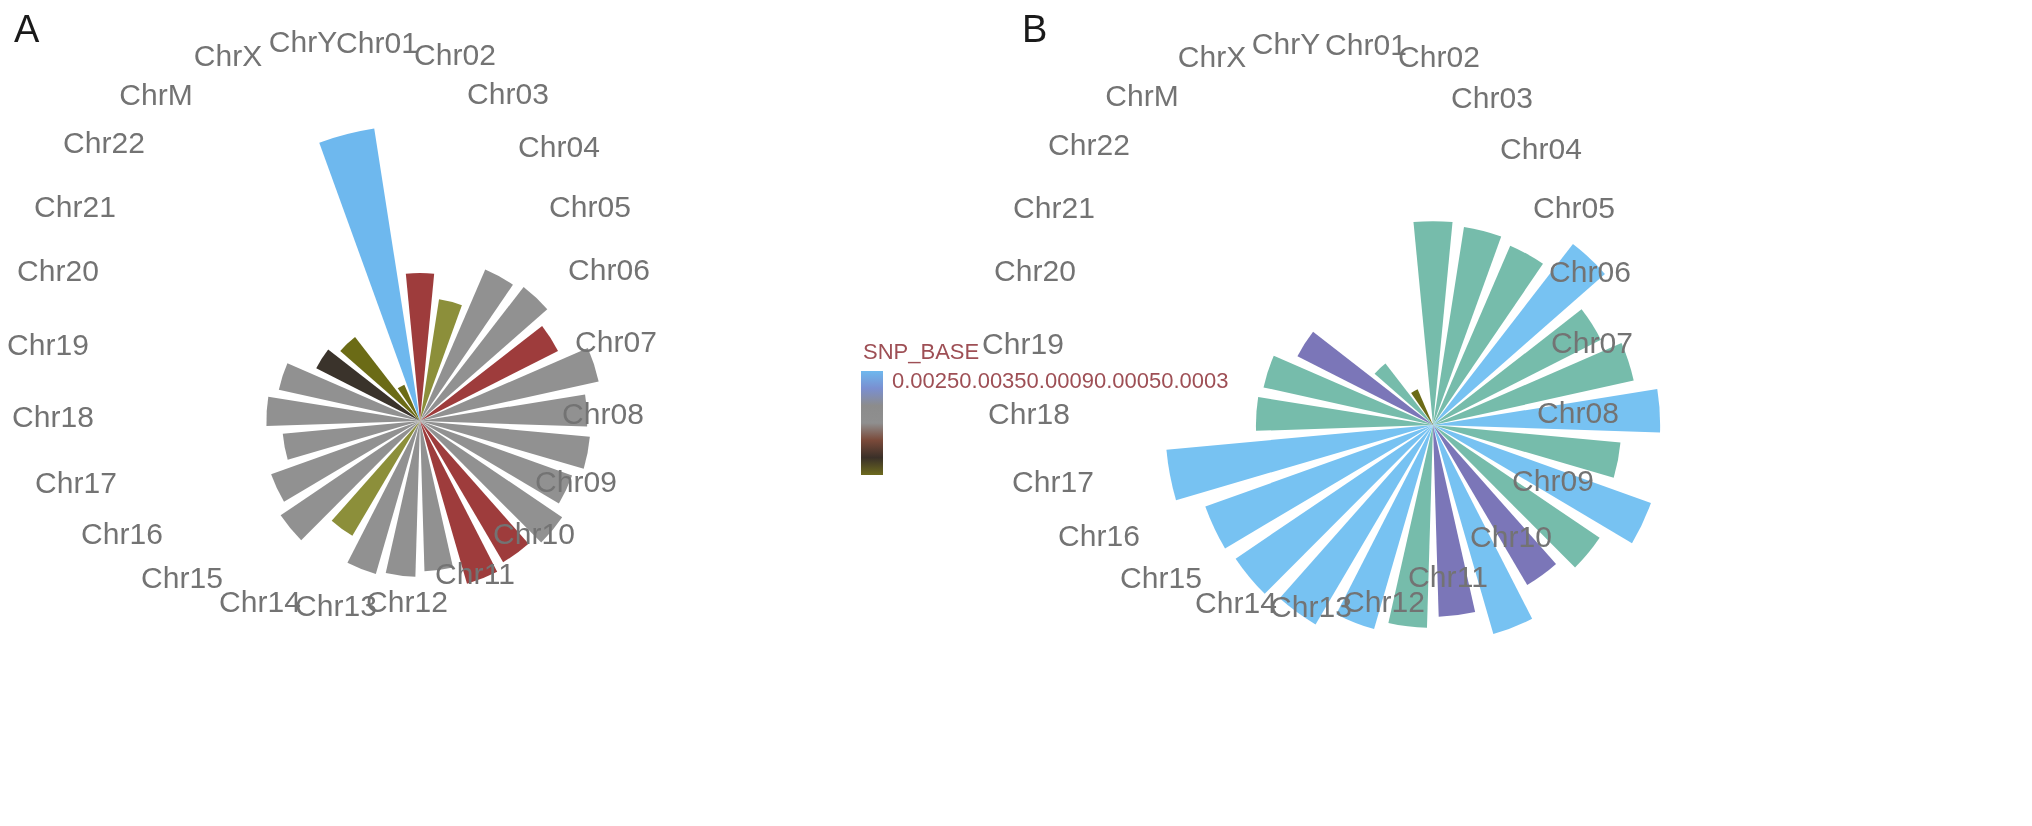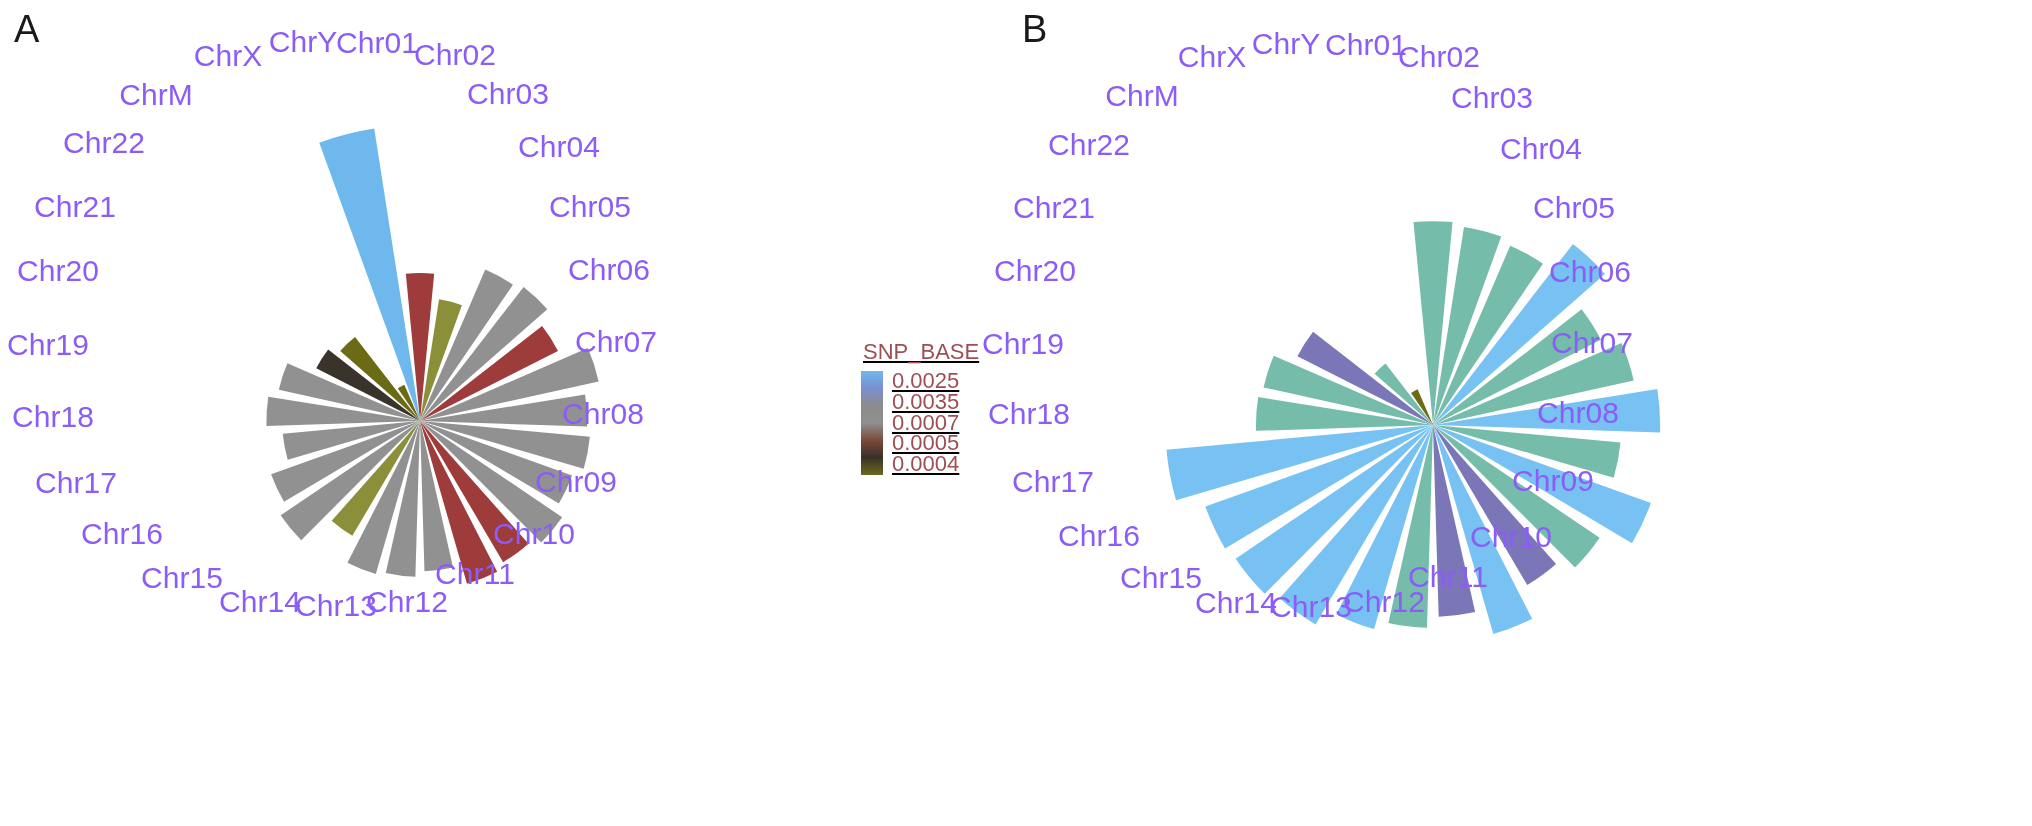--- a/index.html
+++ b/index.html
@@ -12,30 +12,30 @@
 
   .panel-letter{position:absolute;font-size:38px;color:#1a1a1a;
                 font-family:"Liberation Sans","DejaVu Sans",sans-serif;
                 line-height:1;user-select:none;}
   #letter-a{left:14px;top:10px;}
   #letter-b{left:6px;top:10px;}
 
   .polar{position:absolute;left:0;top:0;width:1016px;height:826px;}
   .polar svg{display:block;}
 
-  .chr-label{position:absolute;font-size:30px;color:#8b5cf6;
+  .chr-label{position:absolute;font-size:30px;color:#737373;
              white-space:nowrap;transform:translate(-50%,-50%);
              letter-spacing:.1px;user-select:none;}
 
-  .legend{position:absolute;text-decoration:underline;}
+  .legend{position:absolute;}
   .legend-title{font-size:22px;color:#9e4f55;margin:0 0 6px 2px;
                 white-space:nowrap;}
   .legend-body{display:flex;align-items:flex-start;}
   .legend-bar{width:22px;height:104px;border:0;flex:0 0 auto;}
-  .legend-ticks{margin-left:9px;display:flex;flex-direction:column;
+  .legend-ticks{margin-left:9px;display:flex;
                 justify-content:flex-start;}
   .legend-tick{font-size:22px;color:#9e4f55;line-height:20.8px;
                white-space:nowrap;}
   #legend-a{left:861px;top:339px;}
 </style>
 </head>
 <body>
 
 <div class="panel" id="panel-a">
   <div class="panel-letter" id="letter-a">A</div>
@@ -98,23 +98,23 @@
       <div class="chr-label" style="left: 303px; top: 42px;">ChrY</div>
     </div>
 
   <div class="legend" id="legend-a">
     <div class="legend-title">SNP_BASE</div>
     <div class="legend-body">
       <div class="legend-bar" id="legend-bar-a" style="background: linear-gradient(rgb(110, 184, 238), rgb(122, 143, 208), rgb(140, 140, 140), rgb(143, 143, 143), rgb(122, 74, 58), rgb(58, 48, 40), rgb(109, 106, 30));"></div>
       <div class="legend-ticks" id="legend-ticks-a">
           <div class="legend-tick">0.0025</div>
           <div class="legend-tick">0.0035</div>
-          <div class="legend-tick">0.0007</div>
+          <div class="legend-tick">0.0009</div>
           <div class="legend-tick">0.0005</div>
-          <div class="legend-tick">0.0004</div>
+          <div class="legend-tick">0.0003</div>
         </div>
     </div>
   </div>
 </div>
 
 <div class="panel" id="panel-b">
   <div class="panel-letter" id="letter-b">B</div>
 
   <div class="polar" id="polar-b">
     <svg id="svg-b" width="1016" height="826" viewBox="0 0 1016 826">

